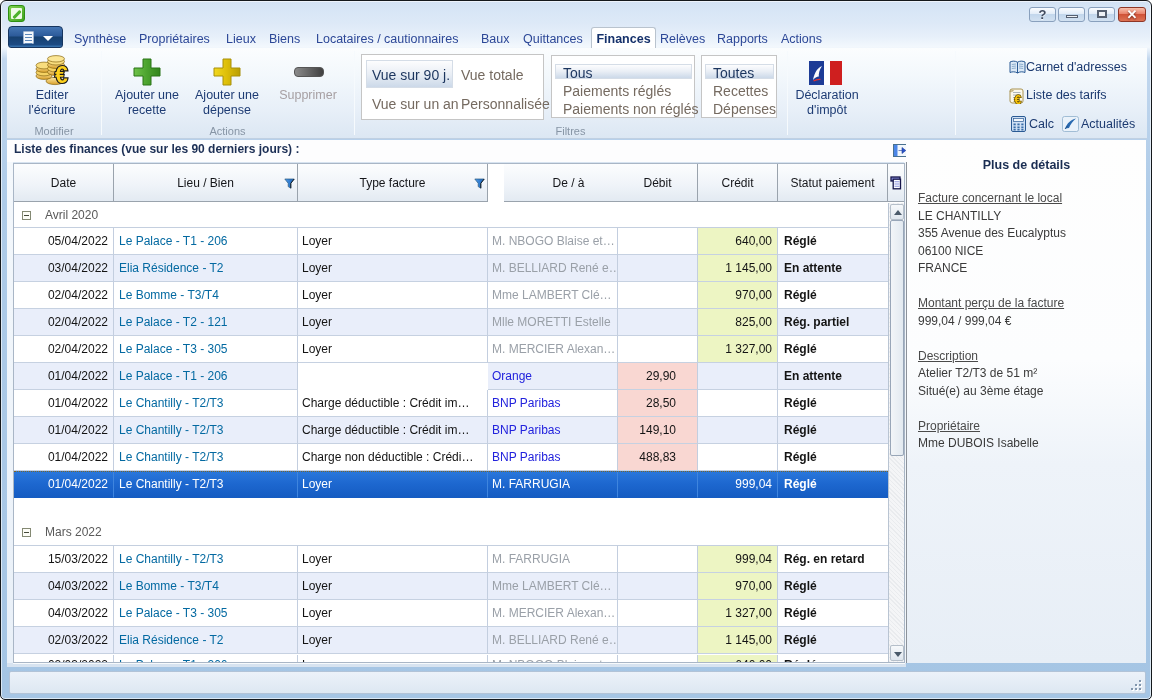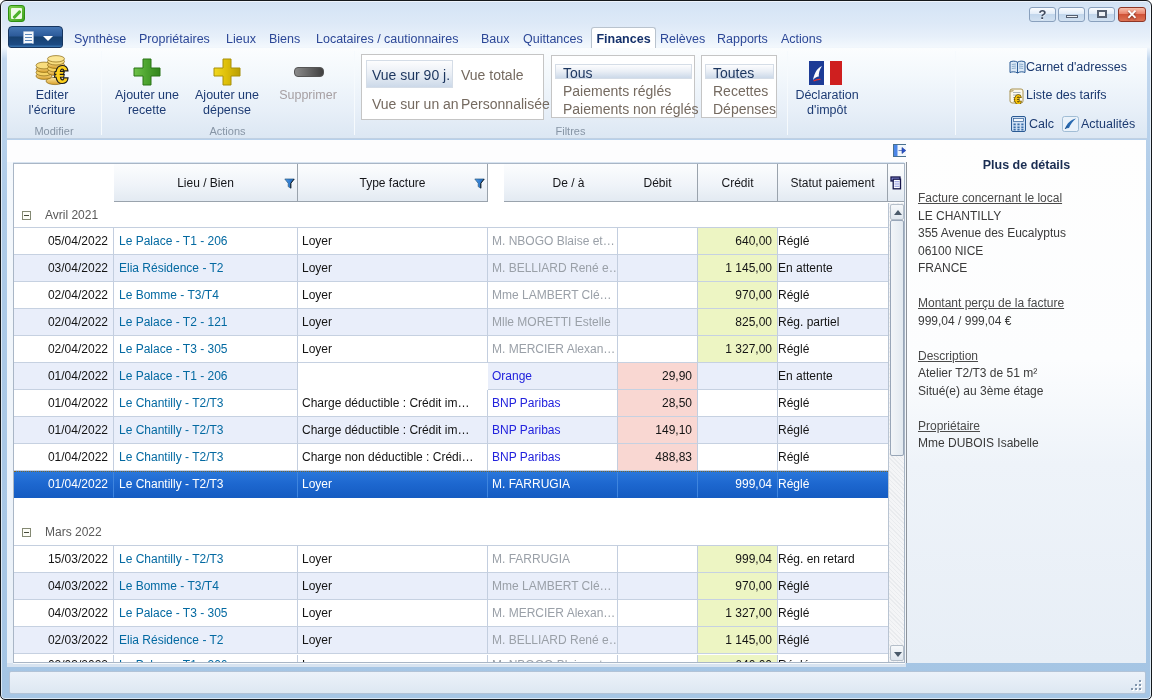--- a/index.html
+++ b/index.html
@@ -37,23 +37,23 @@
 #content{position:absolute;left:6px;top:161px;width:899px;height:505px;background:#d7e3f0;}
 
 #tbl{position:absolute;left:12px;top:162px;width:892px;height:500px;background:#fff;border:1px solid #a9b6c6;overflow:hidden;box-shadow:0 1px 0 rgba(255,255,255,.8);}
 .hc{position:absolute;top:0;height:38px;background:linear-gradient(180deg,#fcfdfe 0%,#f0f4f9 55%,#e3eaf2 100%);border-right:1px solid #9aa3ad;border-bottom:1px solid #9aa3ad;text-align:center;font-size:12px;color:#15161a;line-height:38px;}
 .row{position:absolute;left:0;width:874px;height:27px;}
 .cell{position:absolute;top:0;height:27px;border-right:1px solid #c3cedf;border-bottom:1px solid #c6d1e1;font-size:12px;color:#141414;line-height:26px;white-space:nowrap;overflow:hidden;}
 .c-date{left:0;width:100px;text-align:right;padding-right:5px;}
 .c-lieu{left:100px;width:184px;padding-left:5px;color:#0369a1;}
 .c-type{left:284px;width:190px;padding-left:4px;}
 .c-dea{left:474px;width:130px;padding-left:4px;color:#9aa0a8;}
-.c-deb{left:604px;width:80px;text-align:right;padding-right:5px;}
+.c-deb{left:604px;width:80px;text-align:right;padding-right:21px;}
 .c-cre{left:684px;width:80px;text-align:right;padding-right:5px;}
-.c-sta{left:764px;width:110px;border-right:none;}
+.c-sta{left:764px;width:110px;padding-left:6px;border-right:none;font-weight:bold;}
 .bgw .cell{background:#fff;}
 .bgb .cell{background:#e9eefa;}
 .pink{background:#f9d7d2 !important;}
 .green{background:#edf5c3 !important;}
 .blu{color:#2222dd !important;}
 .grp{position:absolute;left:0;width:874px;height:25px;background:#fff;border-bottom:1px solid #c4cfdf;font-size:12px;color:#595959;line-height:24px;}
 .grp .mi{position:absolute;left:8px;top:8px;width:9px;height:9px;border:1px solid #848973;background:#fdfdf7;box-sizing:border-box;}
 .grp .mi i{position:absolute;left:1px;top:3px;width:5px;height:1px;background:#454a3a;}
 .grp span{position:absolute;left:31px;}
 #selrow .cell{background:linear-gradient(180deg,#2a78dc 0%,#1d67cf 50%,#155cc2 100%);color:#fff;border-right-color:#3f85de;border-bottom-color:#155cc2;}
@@ -249,31 +249,33 @@
       <line x1="3" y1="13" x2="6" y2="9.5" stroke="#1a4a80" stroke-width="0.8"></line>
     </svg>
     <div class="rlink" style="left:1019px;top:12px;">Carnet d'adresses</div>
     <div class="rlink" style="left:1019px;top:40px;">Liste des tarifs</div>
     <div class="rlink" style="left:1022px;top:69px;">Calc</div>
     <div class="rlink" style="left:1074px;top:69px;">Actualités</div>
 
   </div>
 
   <div id="strip">
+      <b>Liste des finances (vue sur les 90 derniers jours) :</b>
  <svg style="position:absolute;left:886px;top:4px;" width="14" height="13" viewBox="0 0 14 13">
    <rect x="0.5" y="0.5" width="13" height="12" fill="#f2f7fc" stroke="#49718f"></rect>
    <rect x="1" y="1" width="3.5" height="11" fill="#4b86e8"></rect>
    <path d="M5.5 6.5 H9 V3.5 L12.8 6.5 L9 9.5 V6.5" fill="#2a52c8" stroke="#20409a" stroke-width="0.6"></path>
  </svg>
     </div>
   <div id="content"></div>
     <div class="abs" style="left:6px;top:161px;width:6px;height:501px;background:linear-gradient(180deg,#f4f8fc,#e9f0f8);"></div>
     <div class="abs" style="left:903px;top:161px;width:3px;height:501px;background:#f2f6fa;"></div>
 
   <div id="tbl">
+      <div class="hc" style="left:0px;width:100px;">Date</div>
 <div class="hc" style="left:100px;width:184px;">Lieu / Bien<svg class="fun" width="11" height="11" viewBox="0 0 11 11" style="position:absolute;right:2px;top:14px;">
           <defs>
             <linearGradient id="fg" x1="0" y1="0" x2="1" y2="0">
               <stop offset="0" stop-color="#55a0e8"></stop>
               <stop offset="0.55" stop-color="#2e7ad0"></stop>
               <stop offset="1" stop-color="#2468b8"></stop>
             </linearGradient>
           </defs>
           <path d="M0.8 1 L10.2 1 L6.8 5.3 L6.8 10.2 L4.2 8.6 L4.2 5.3 Z" fill="url(#fg)" stroke="#26567e" stroke-width="0.7"></path>
           <path d="M10.2 1 L6.8 5.3 L6.8 10.2" fill="none" stroke="#111" stroke-width="0.9"></path>
@@ -311,21 +313,21 @@
             <line x1="4.5" y1="5.8" x2="9.5" y2="5.8"></line>
             <line x1="4.5" y1="8" x2="9.5" y2="8"></line>
             <line x1="4.5" y1="10.2" x2="9.5" y2="10.2"></line>
           </g>
         </svg>
       </div>
 <div class="grp" style="top:39px;">
         <span class="mi">
           <i></i>
         </span>
-        <span>Avril 2021</span>
+        <span>Avril 2020</span>
       </div>
 <div class="row bgw" style="top:64px;">
         <div class="cell c-date">05/04/2022</div>
         <div class="cell c-lieu">Le Palace - T1 - 206</div>
         <div class="cell c-type">Loyer</div>
         <div class="cell c-dea">M. NBOGO Blaise et…</div>
         <div class="cell c-deb"></div>
         <div class="cell c-cre green">640,00</div>
         <div class="cell c-sta">Réglé</div>
       </div>

